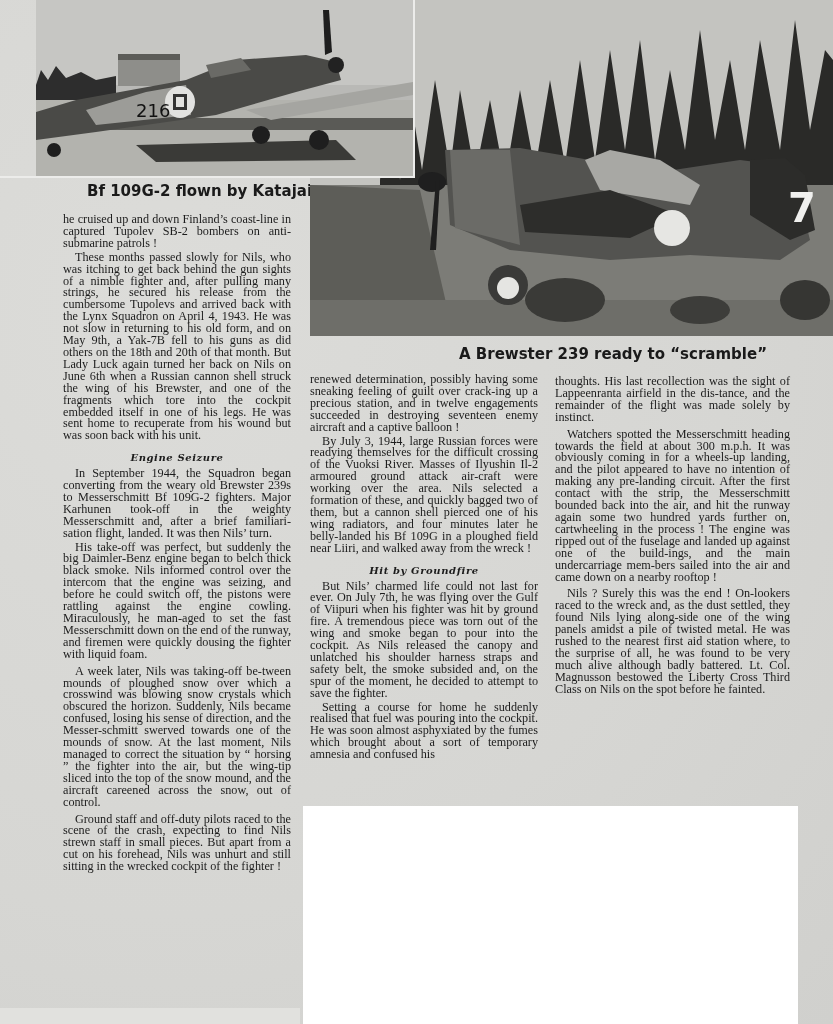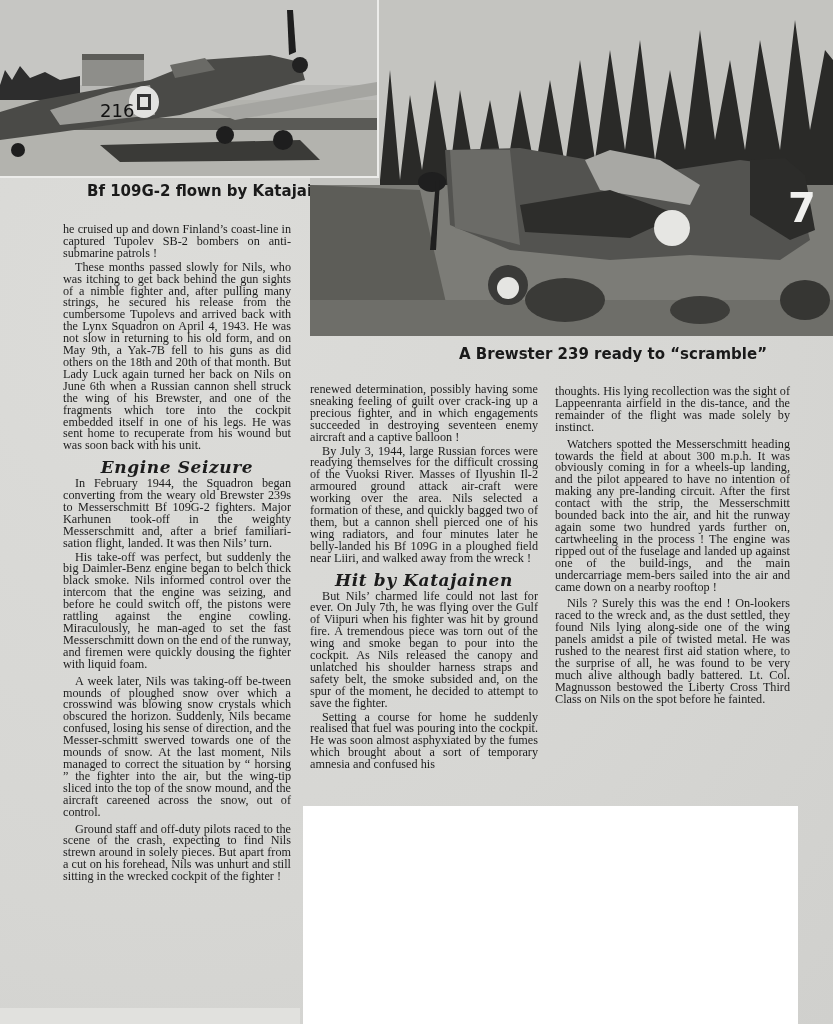--- a/index.html
+++ b/index.html
@@ -8,46 +8,46 @@
     background: #d9d9d6;
     font-family: "Liberation Serif", "DejaVu Serif", serif;
     color: #1c1c1c;
   }
   .page { position: absolute; inset: 0; background:
       radial-gradient(ellipse at 20% 30%, #dcdcd9 0%, #d6d6d3 60%, #d0d0cd 100%); }
 
   
   .photo { position: absolute; overflow: hidden; }
   .photo svg { display: block; width: 100%; height: 100%; }
-  #photo-bf109 { left: 0; top: 0; width: 377px; height: 176px; border-right: 2px solid #ececea; border-bottom: 2px solid #ececea; z-index: 2; }
+  #photo-bf109 { left: 0; top: 0; width: 377px; height: 176px; border-right: 2px solid #ececea; border-bottom: 2px solid #ececea; z-index: 2; padding-left: 36px; }
   #photo-brewster { left: 310px; top: 0; width: 523px; height: 336px; z-index: 1; }
 
   .caption {
     position: absolute; font-family: "DejaVu Sans", "Liberation Sans", sans-serif;
     font-weight: bold; font-size: 15px; color: #1a1a1a; white-space: nowrap;
   }
   #caption-bf109 { left: 87px; top: 182px; }
   #caption-brewster { left: 435px; top: 345px; margin-left: 24px; }
 
   
   .col {
     position: absolute; font-size: 12.2px; line-height: 11.9px;
-    text-align: justify; hyphens: manual; margin-top: 10px;
+    text-align: justify; hyphens: manual;
   }
   .col p { margin: 0; text-indent: 12px; }
   .col p.cont { text-indent: 0; }
   .col p + p { margin-top: 2px; }
   .col p.gap { margin-top: 5px; }
   #col-left { left: 63px; top: 214px; width: 228px; }
   #col-mid  { left: 310px; top: 374px; width: 228px; }
   #col-right{ left: 555px; top: 376px; width: 235px; }
 
   .subhead {
     font-family: "DejaVu Serif", "Liberation Serif", serif;
-    font-style: italic; font-weight: bold; font-size: 17px;
+    font-style: italic; font-weight: bold; font-size: 10px;
     letter-spacing: 0.6px; text-align: center; margin: 10px 0 4px 0;
     text-indent: 0 !important;
   }
 
   .blank-box { position: absolute; left: 303px; top: 806px; width: 495px; height: 218px; background: #ffffff; }
   .scan-edge { position: absolute; left: 0; top: 1008px; width: 300px; height: 16px; background: #e1e1de; }
 </style>
 </head>
 <body>
 
@@ -116,35 +116,35 @@
       <ellipse cx="390" cy="310" rx="30" ry="14" fill="#3d3d3a"></ellipse>
       <ellipse cx="495" cy="300" rx="25" ry="20" fill="#363633"></ellipse>
     </svg>
   </div>
   <div class="caption" id="caption-brewster">A Brewster 239 ready to “scramble”</div>
 
   <div class="col" id="col-left">
     <p class="cont">he cruised up and down Finland’s coast-line in captured Tupolev SB-2 bombers on anti-submarine patrols !</p>
     <p>These months passed slowly for Nils, who was itching to get back behind the gun sights of a nimble fighter and, after pulling many strings, he secured his release from the cumbersome Tupolevs and arrived back with the Lynx Squadron on April 4, 1943. He was not slow in returning to his old form, and on May 9th, a Yak-7B fell to his guns as did others on the 18th and 20th of that month. But Lady Luck again turned her back on Nils on June 6th when a Russian cannon shell struck the wing of his Brewster, and one of the fragments which tore into the cockpit embedded itself in one of his legs. He was sent home to recuperate from his wound but was soon back with his unit.</p>
     <div class="subhead">Engine Seizure</div>
-    <p>In February 1944, the Squadron began converting from the weary old Brewster 239s to Messerschmitt Bf 109G-2 fighters. Major Karhunen took-off in the weighty Messerschmitt and, after a brief familiari-sation flight, landed. It was then Nils’ turn.</p>
+    <p>In September 1944, the Squadron began converting from the weary old Brewster 239s to Messerschmitt Bf 109G-2 fighters. Major Karhunen took-off in the weighty Messerschmitt and, after a brief familiari-sation flight, landed. It was then Nils’ turn.</p>
     <p>His take-off was perfect, but suddenly the big Daimler-Benz engine began to belch thick black smoke. Nils informed control over the intercom that the engine was seizing, and before he could switch off, the pistons were rattling against the engine cowling. Miraculously, he man-aged to set the fast Messerschmitt down on the end of the runway, and firemen were quickly dousing the fighter with liquid foam.</p>
     <p class="gap">A week later, Nils was taking-off be-tween mounds of ploughed snow over which a crosswind was blowing snow crystals which obscured the horizon. Suddenly, Nils became confused, losing his sense of direction, and the Messer-schmitt swerved towards one of the mounds of snow. At the last moment, Nils managed to correct the situation by “ horsing ” the fighter into the air, but the wing-tip sliced into the top of the snow mound, and the aircraft careened across the snow, out of control.</p>
-    <p class="gap">Ground staff and off-duty pilots raced to the scene of the crash, expecting to find Nils strewn around in solely pieces. But apart from a cut on his forehead, Nils was unhurt and still sitting in the wrecked cockpit of the fighter !</p>
+    <p class="gap">Ground staff and off-duty pilots raced to the scene of the crash, expecting to find Nils strewn staff in small pieces. But apart from a cut on his forehead, Nils was unhurt and still sitting in the wrecked cockpit of the fighter !</p>
   </div>
 
   <div class="col" id="col-mid">
-    <p class="cont">renewed determination, possibly having some sneaking feeling of guilt over crack-ing up a precious fighter, and in which engagements succeeded in destroying seventeen enemy aircraft and a captive balloon !</p>
+    <p class="cont">renewed determination, possibly having some sneaking feeling of guilt over crack-ing up a precious station, and in twelve engagements succeeded in destroying seventeen enemy aircraft and a captive balloon !</p>
     <p>By July 3, 1944, large Russian forces were readying themselves for the difficult crossing of the Vuoksi River. Masses of Ilyushin Il-2 armoured ground attack air-craft were working over the area. Nils selected a formation of these, and quickly bagged two of them, but a cannon shell pierced one of his wing radiators, and four minutes later he belly-landed his Bf 109G in a ploughed field near Liiri, and walked away from the wreck !</p>
-    <div class="subhead">Hit by Katajainen</div>
+    <div class="subhead">Hit by Groundfire</div>
     <p>But Nils’ charmed life could not last for ever. On July 7th, he was flying over the Gulf of Viipuri when his fighter was hit by ground fire. A tremendous piece was torn out of the wing and smoke began to pour into the cockpit. As Nils released the canopy and unlatched his shoulder harness straps and safety belt, the smoke subsided and, on the spur of the moment, he decided to attempt to save the fighter.</p>
     <p>Setting a course for home he suddenly realised that fuel was pouring into the cockpit. He was soon almost asphyxiated by the fumes which brought about a sort of temporary amnesia and confused his</p>
   </div>
 
   <div class="col" id="col-right">
-    <p class="cont">thoughts. His lying recollection was the sight of Lappeenranta airfield in the dis-tance, and the remainder of the flight was made solely by instinct.</p>
+    <p class="cont">thoughts. His last recollection was the sight of Lappeenranta airfield in the dis-tance, and the remainder of the flight was made solely by instinct.</p>
     <p class="gap">Watchers spotted the Messerschmitt heading towards the field at about 300 m.p.h. It was obviously coming in for a wheels-up landing, and the pilot appeared to have no intention of making any pre-landing circuit. After the first contact with the strip, the Messerschmitt bounded back into the air, and hit the runway again some two hundred yards further on, cartwheeling in the process ! The engine was ripped out of the fuselage and landed up against one of the build-ings, and the main undercarriage mem-bers sailed into the air and came down on a nearby rooftop !</p>
     <p class="gap">Nils ? Surely this was the end ! On-lookers raced to the wreck and, as the dust settled, they found Nils lying along-side one of the wing panels amidst a pile of twisted metal. He was rushed to the nearest first aid station where, to the surprise of all, he was found to be very much alive although badly battered. Lt. Col. Magnusson bestowed the Liberty Cross Third Class on Nils on the spot before he fainted.</p>
   </div>
 
   <div class="blank-box"></div>
   <div class="scan-edge"></div>
 </div>
 
 </body></html>

